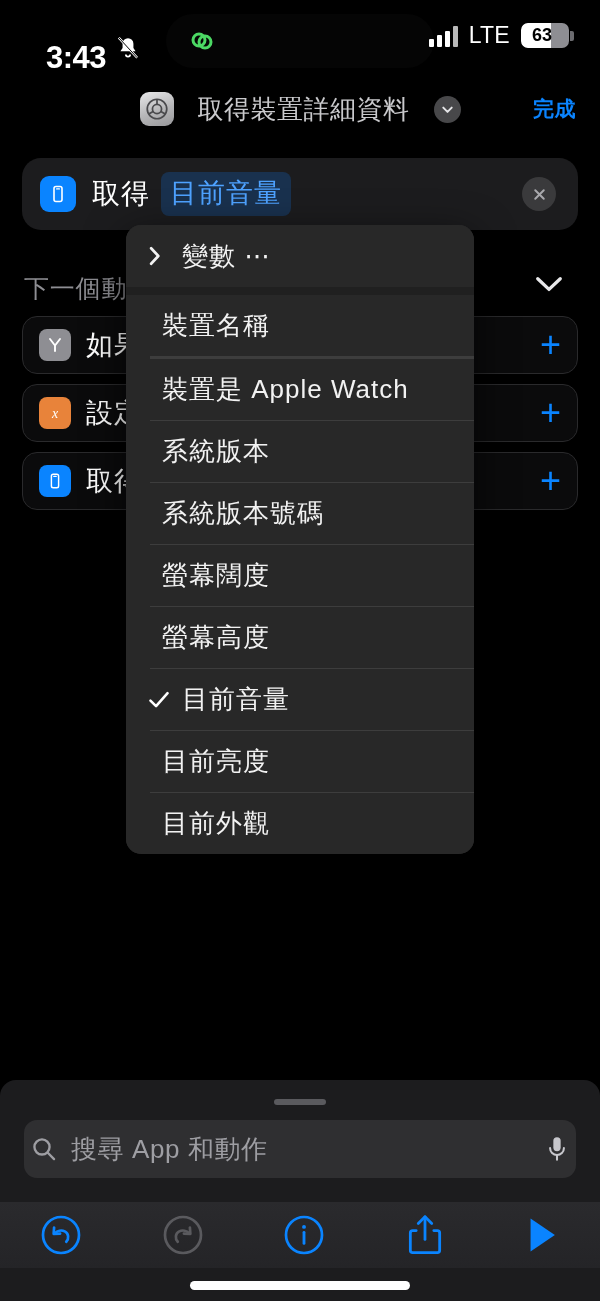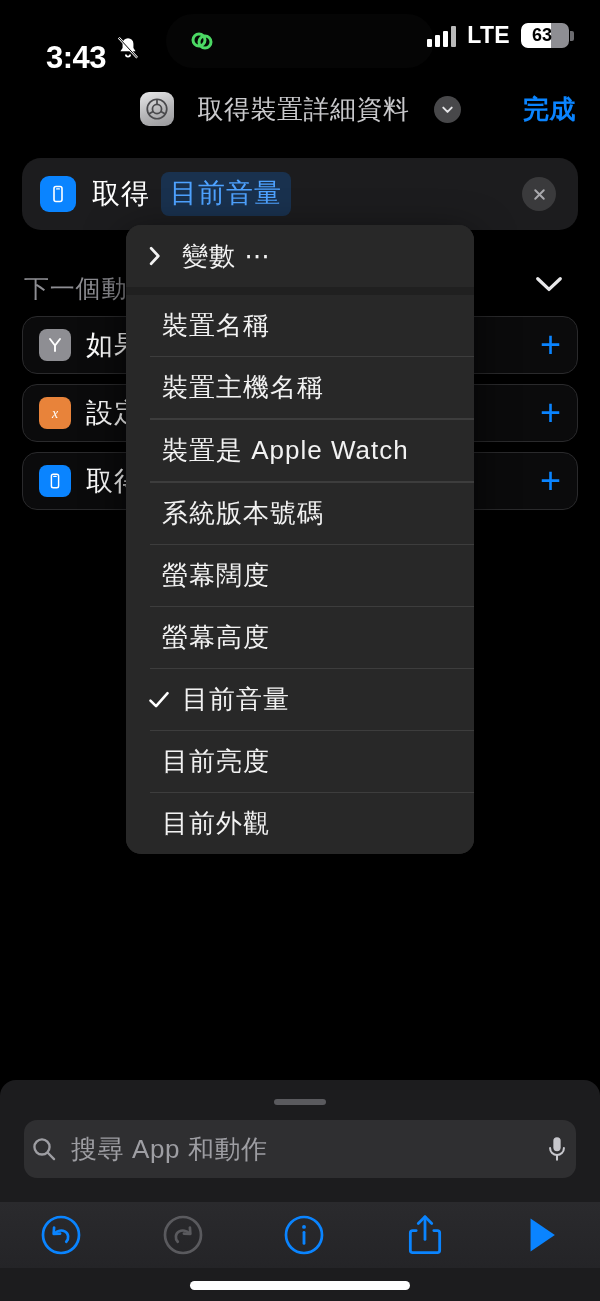--- a/index.html
+++ b/index.html
@@ -31,21 +31,21 @@
   .sb-right {
     position: absolute; right: 26px; top: 22px;
     display: flex; align-items: center; gap: 11px;
   }
   .signal { display: flex; align-items: flex-end; gap: 3px; height: 22px; }
   .signal i { display: block; width: 5px; background: #fff; border-radius: 1px; }
   .signal i.s1 { height: 8px; }
   .signal i.s2 { height: 12px; }
   .signal i.s3 { height: 16px; }
   .signal i.s4 { height: 21px; background: #b9b9b9; }
-  .lte { font-size: 23px; font-weight: 700; letter-spacing: 0.3px; }
+  .lte { font-size: 23px; font-weight: 400; letter-spacing: 0.3px; }
   .battery {
     position: relative; width: 48px; height: 25px;
     border-radius: 7px; background: #8e8e93; overflow: hidden;
     display:flex; align-items:center;
   }
   .battery .fill {
     position:absolute; left:0; top:0; bottom:0; width: 63%;
     background: #fff; border-radius: 7px 0 0 7px;
   }
   .battery .pct {
@@ -69,21 +69,21 @@
     background: linear-gradient(160deg,#e9e9ea 0%,#b6b6b8 55%,#97979a 100%);
     display:flex; align-items:center; justify-content:center;
   }
   .nav-title { font-size: 26px; color: #c9c9cc; font-weight: 500; letter-spacing:0.5px; }
   .nav-chevron {
     width: 27px; height: 27px; border-radius: 50%;
     background: #48484a; display:flex; align-items:center; justify-content:center;
   }
   .nav-done {
     position: absolute; right: 24px; top: 50%; transform: translateY(-50%);
-    font-size: 26px; color: #0a84ff; font-weight: 600; letter-spacing: 0.5px;
+    font-size: 21px; color: #0a84ff; font-weight: 600; letter-spacing: 0.5px;
   }
 
   
   .canvas { position: absolute; top: 140px; left: 0; width: 600px; height: 940px; }
 
   .action-card {
     position: absolute; left: 22px; top: 18px; width: 556px; height: 72px;
     background: #1c1c1e; border-radius: 19px;
     display: flex; align-items: center; padding: 0 18px;
   }
@@ -309,32 +309,32 @@
         </span>
         <span>變數 ⋯</span>
       </div>
       <div class="ctx-sep section"></div>
 
       <div class="ctx-item">
         <span class="ctx-label">裝置名稱</span>
       </div>
       <div class="ctx-sep"></div>
 
-      <div class="ctx-item">
-        <span class="ctx-label">裝置主機名稱</span>
-      </div>
       <div class="ctx-sep"></div>
 
       <div class="ctx-sep"></div>
 
       <div class="ctx-item">
         <span class="ctx-label">裝置是 Apple Watch</span>
       </div>
       <div class="ctx-sep"></div>
 
+      <div class="ctx-item">
+        <span class="ctx-label">系統版本</span>
+      </div>
       <div class="ctx-sep"></div>
 
       <div class="ctx-item">
         <span class="ctx-label">系統版本號碼</span>
       </div>
       <div class="ctx-sep"></div>
 
       <div class="ctx-item">
         <span class="ctx-label">螢幕闊度</span>
       </div>

